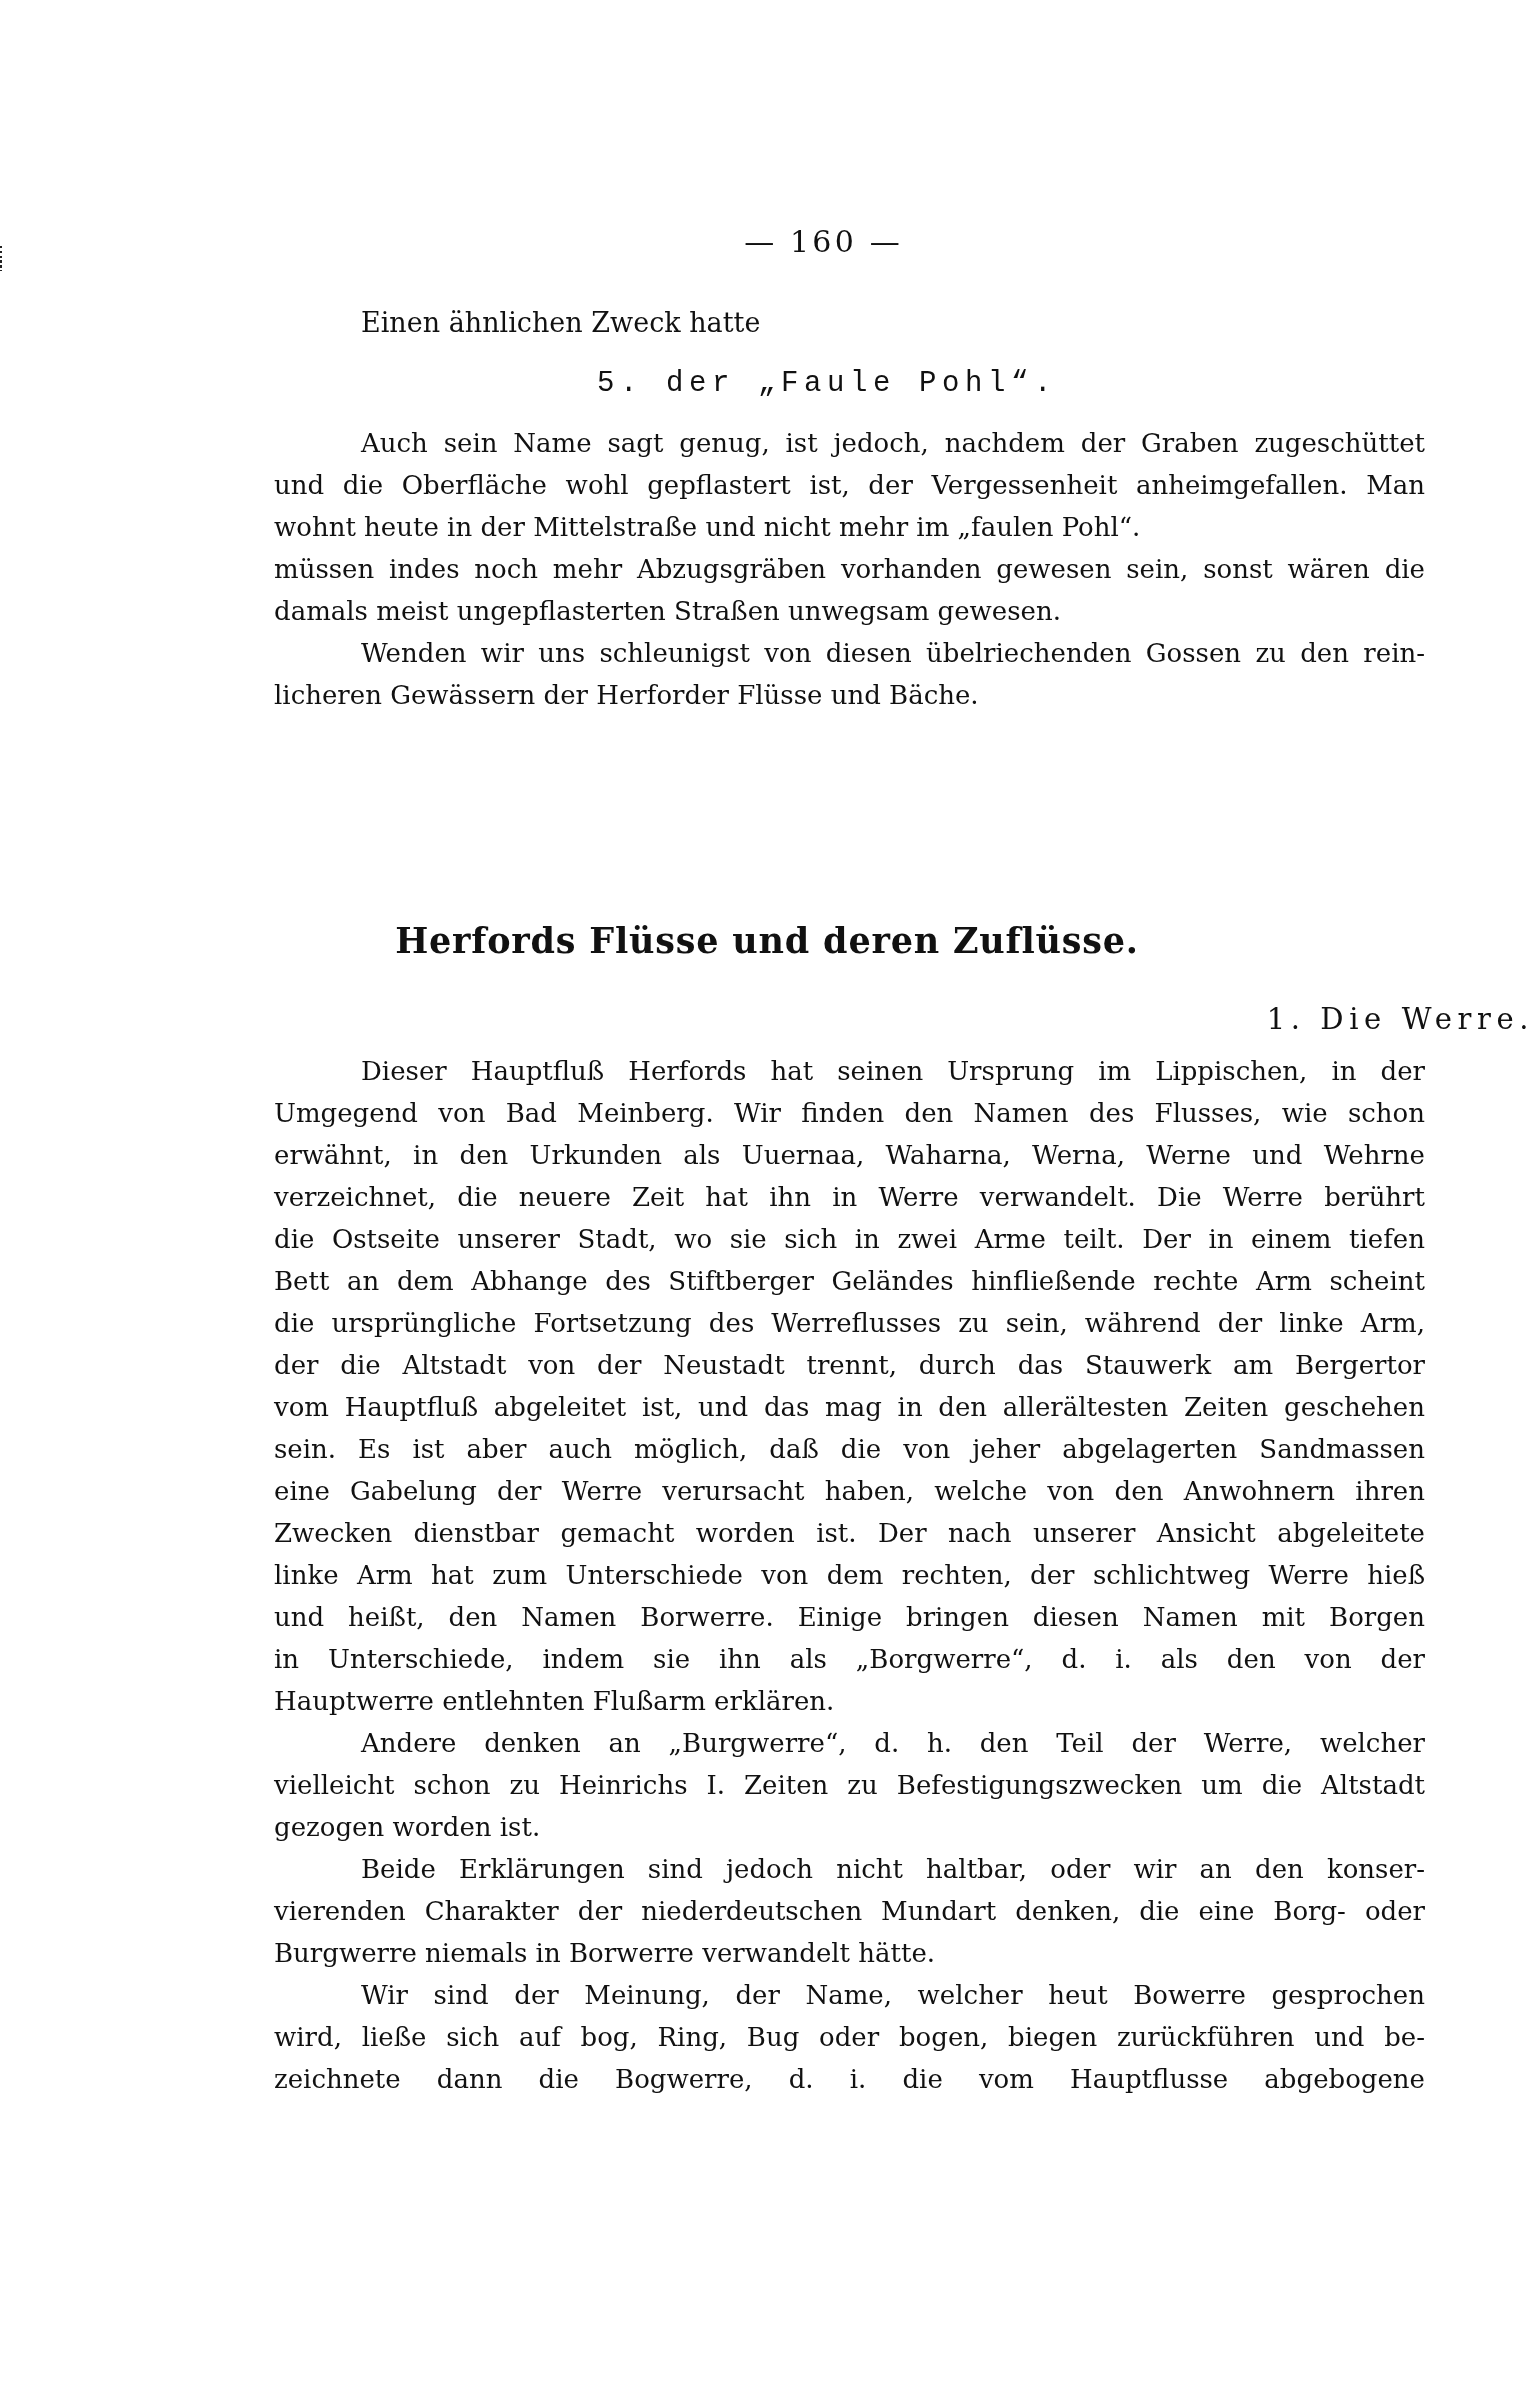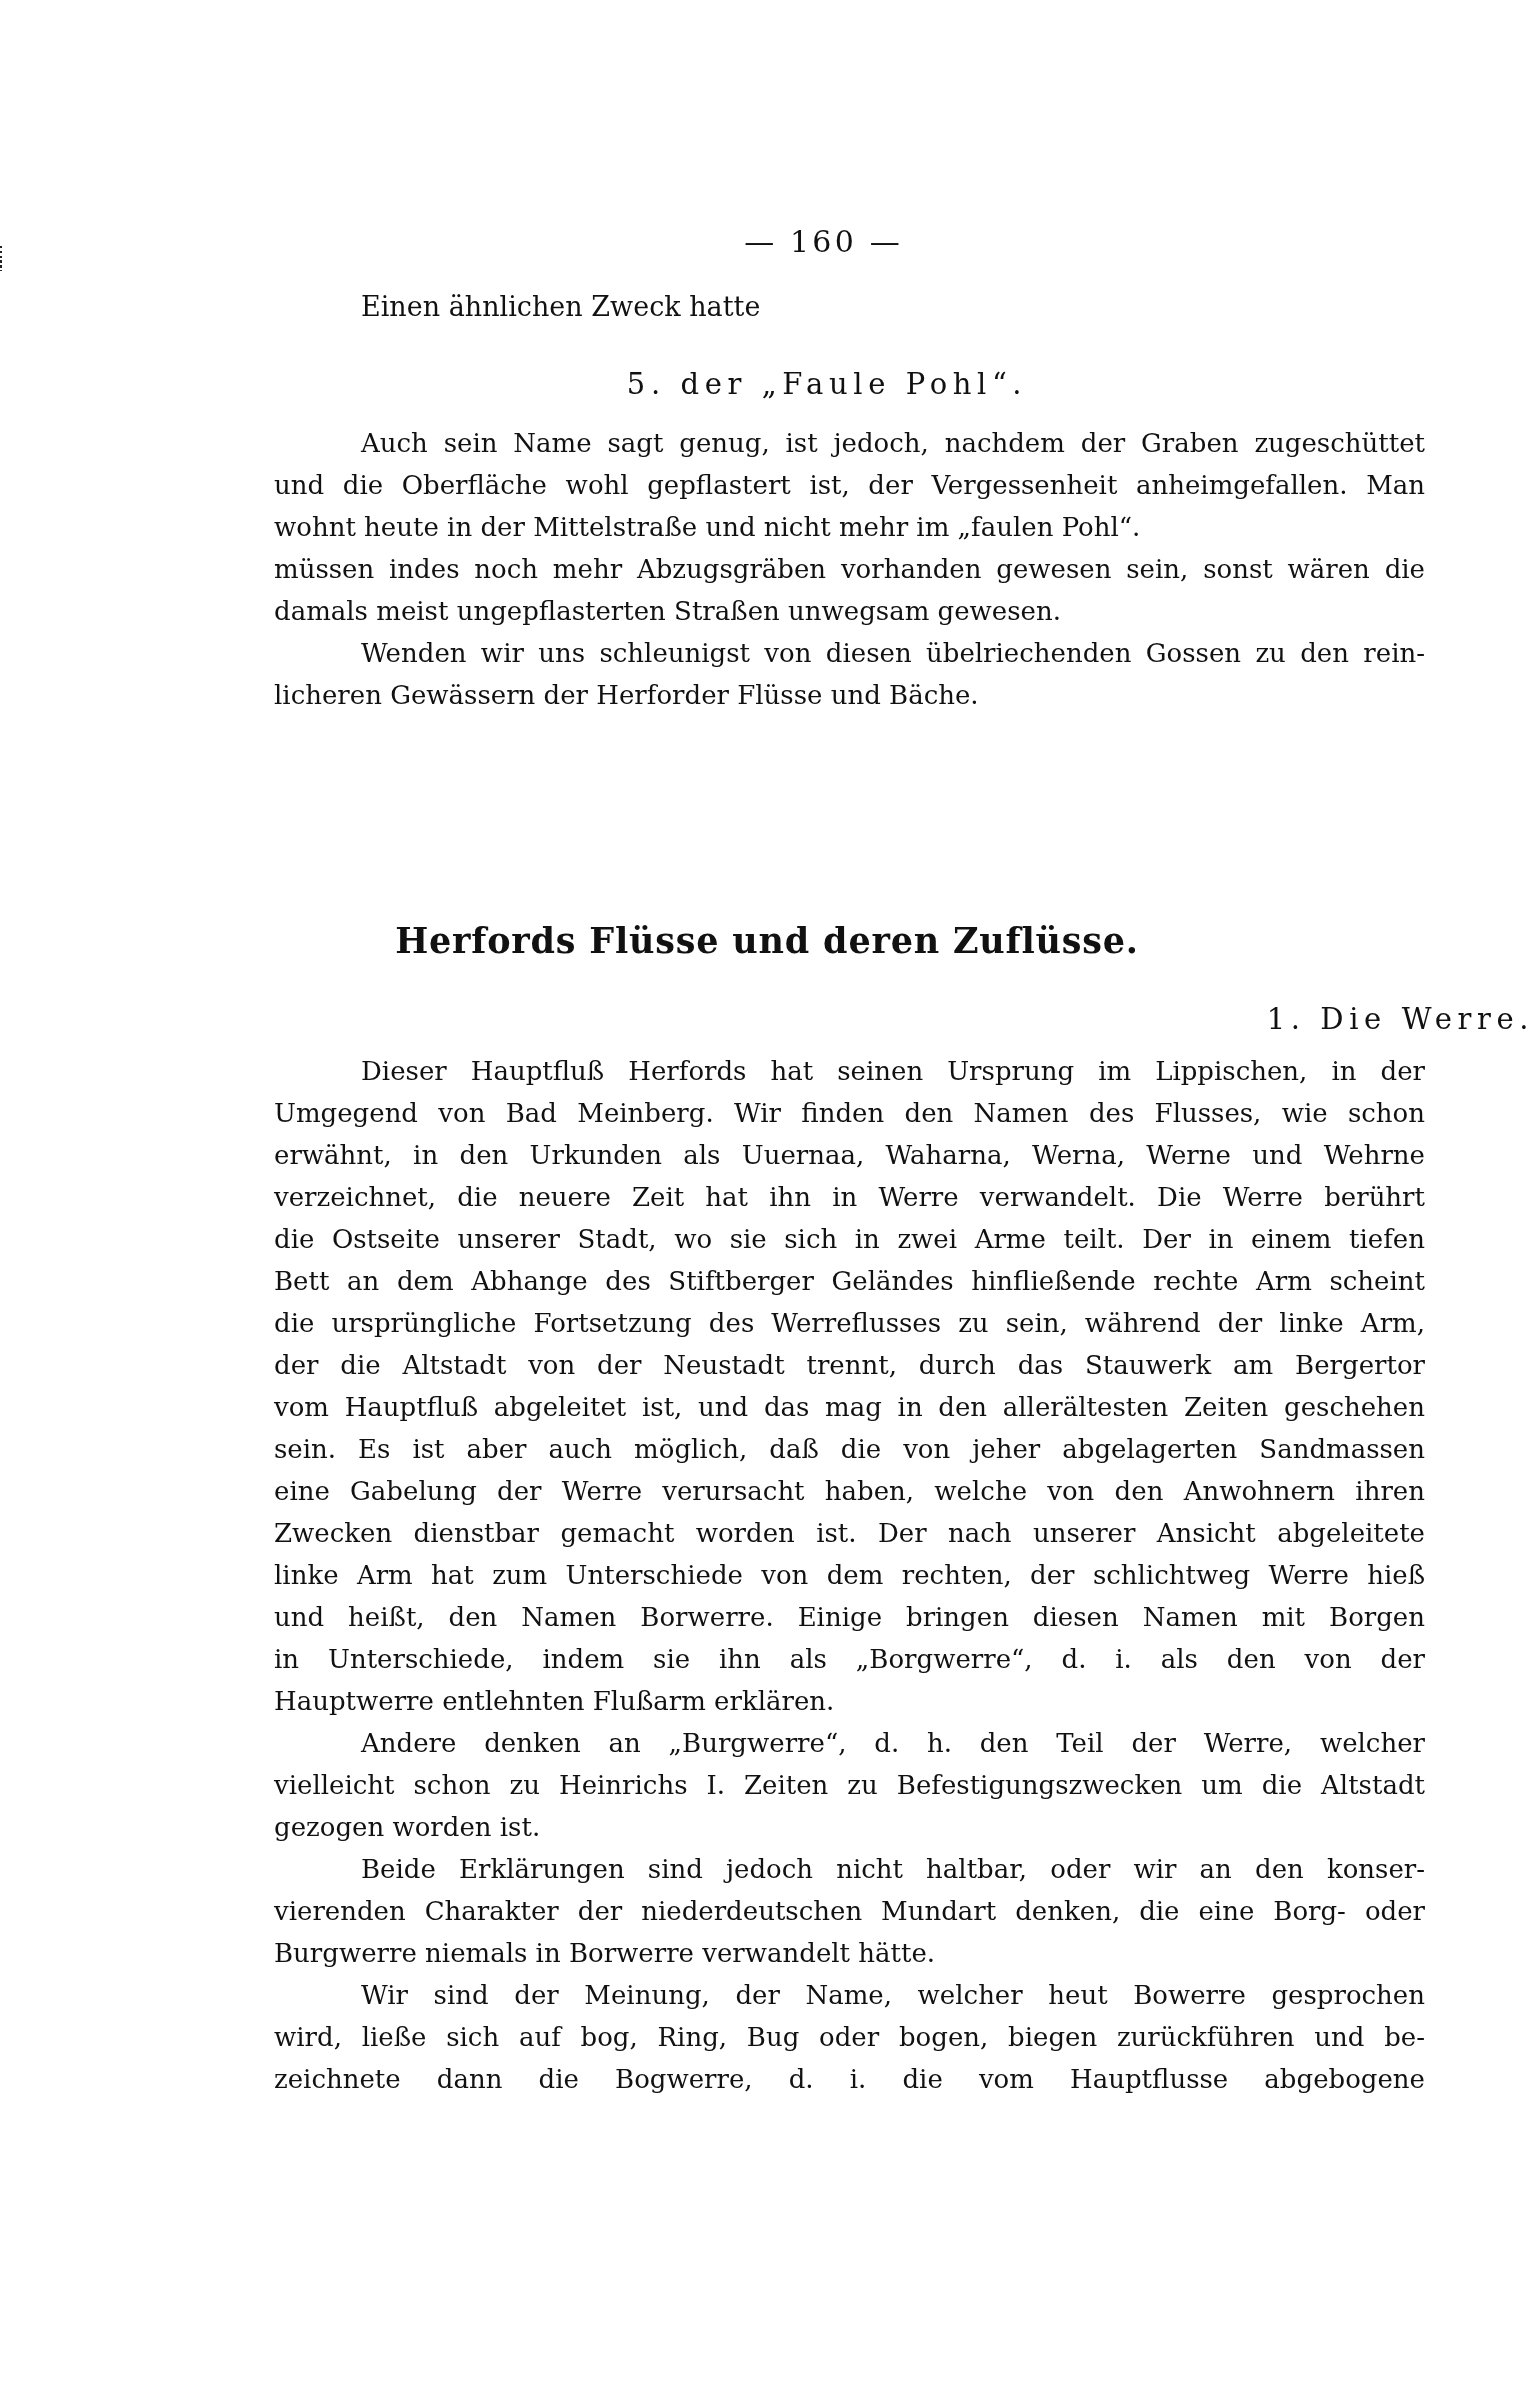--- a/index.html
+++ b/index.html
@@ -8,38 +8,38 @@
   .page { position: absolute; left: 0; top: 0; width: 1534px; height: 2401px; background: #ffffff; }
   .margin-mark { position: absolute; left: 0; top: 246px; width: 2.4px; height: 25.4px;
                  background: repeating-linear-gradient(#222 0 2.4px, transparent 2.4px 4.8px); }
   .page-number { position: absolute; top: 224px; left: 0; width: 100%; text-align: center;
                  font-size: 30px; letter-spacing: 3.2px; padding-left: 113px; box-sizing: border-box; }
   .text-block { position: absolute; left: 274px; width: 1151px; }
   .line { display: block; height: 42px; line-height: 42px; font-size: 26px;
           text-align: justify; text-align-last: justify; white-space: nowrap; overflow: visible; }
   .line.last { text-align-last: left; }
   .line.indent { padding-left: 87px; }
-  .intro { position: absolute; left: 361px; top: 286px; font-size: 27px; line-height: 42px; }
+  .intro { position: absolute; left: 361px; top: 302px; font-size: 27px; line-height: 42px; }
   .subhead { position: absolute; left: 0; width: 100%; text-align: center; font-size: 29px;
              letter-spacing: 5.6px; }
   .heading { position: absolute; left: 0; width: 100%; text-align: center; font-size: 35px;
              font-weight: bold; letter-spacing: 0.8px; }
 </style>
 </head>
 <body>
 
 <div class="page">
 
   <div class="margin-mark"></div>
 
   <div class="page-number">— 160 —</div>
 
   <div class="intro">Einen ähnlichen Zweck hatte</div>
 
-  <div class="subhead" style="top:367px; padding-left:120px; box-sizing:border-box;">5. der „Faule Pohl“.</div>
+  <div class="subhead" style="top:367px; padding-left:120px; box-sizing:border-box;font-family:Liberation Mono, monospace;">5. der „Faule Pohl“.</div>
 
   <div class="text-block" style="top:422px;">
     <span class="line indent">Auch sein Name sagt genug, ist jedoch, nachdem der Graben zugeschüttet</span>
     <span class="line">und die Oberfläche wohl gepflastert ist, der Vergessenheit anheimgefallen. Man</span>
     <span class="line last">wohnt heute in der Mittelstraße und nicht mehr im „faulen Pohl“.</span>
     <span class="line">müssen indes noch mehr Abzugsgräben vorhanden gewesen sein, sonst wären die</span>
     <span class="line last">damals meist ungepflasterten Straßen unwegsam gewesen.</span>
     <span class="line indent">Wenden wir uns schleunigst von diesen übelriechenden Gossen zu den rein-</span>
     <span class="line last">licheren Gewässern der Herforder Flüsse und Bäche.</span>
   </div>

